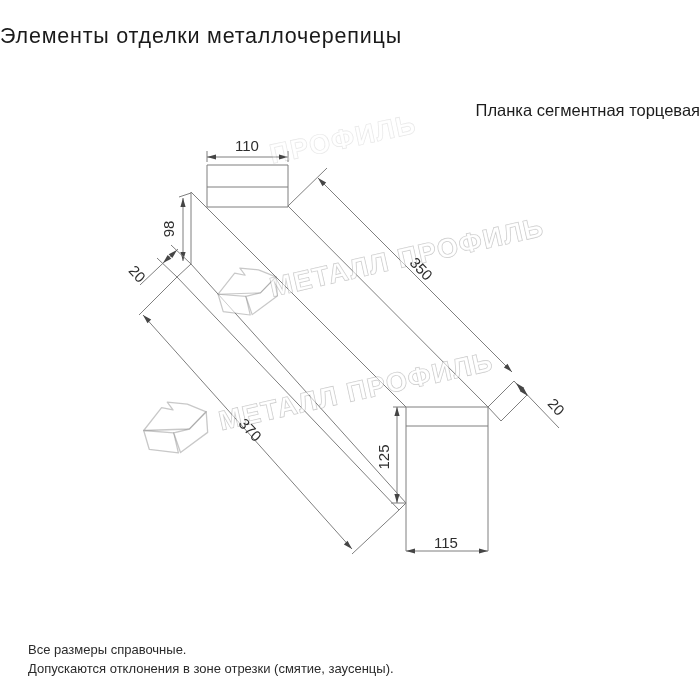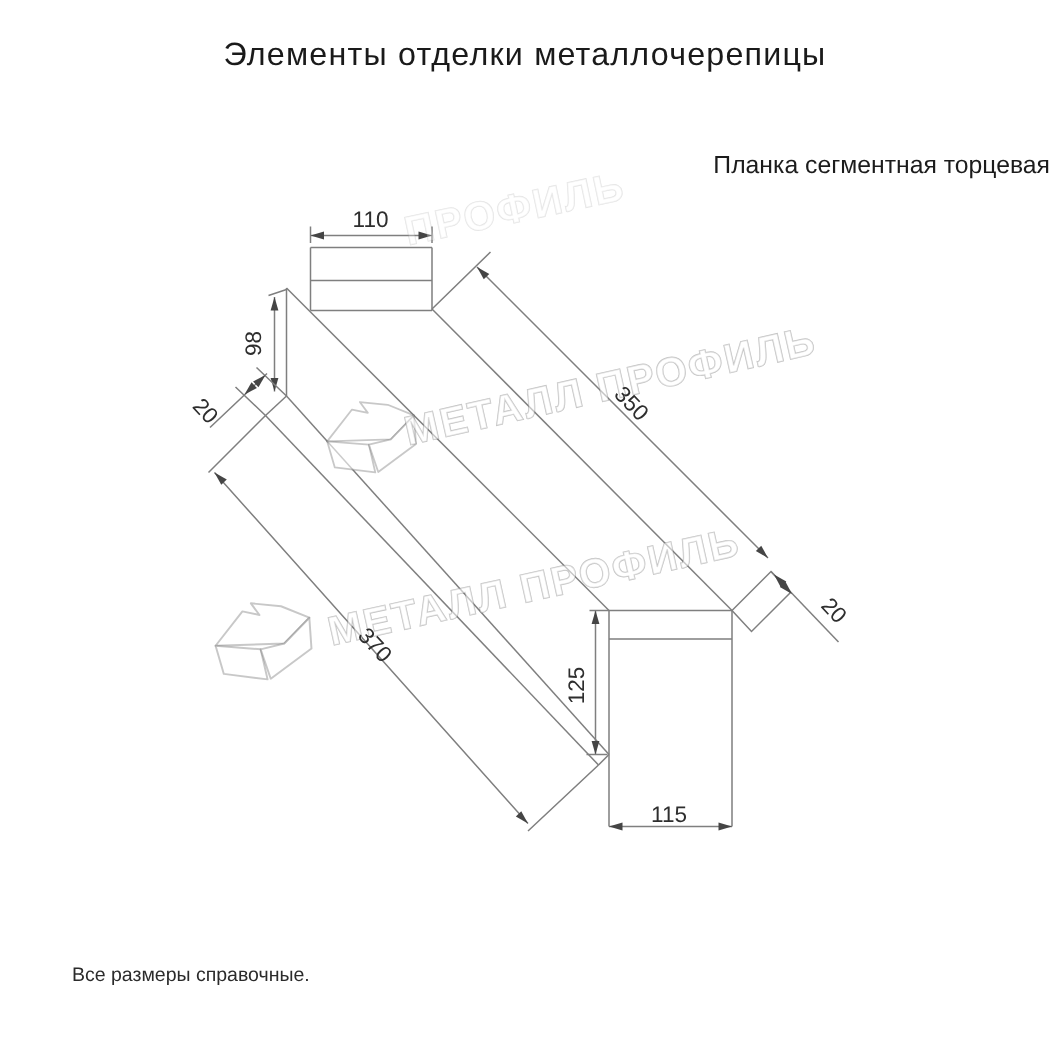--- a/index.html
+++ b/index.html
@@ -1,31 +1,31 @@
 <!DOCTYPE html>
 <html><head>
 <meta charset="utf-8">
 <style>
   html,body{margin:0;padding:0;background:#fff;}
   .page{
     position:relative;width:700px;height:700px;background:#ffffff;
     font-family:"Liberation Sans",sans-serif;overflow:hidden;
   }
   .title{
-    position:absolute;top:24px;left:0;width:700px;text-align:center;
+    position:absolute;top:24px;left:0;width:700px;
     font-size:21.5px;letter-spacing:0.8px;color:#1a1a1a;font-weight:400;
   }
   .subtitle{
     position:absolute;top:99px;left:0;width:700px;text-align:right;
     font-size:16.5px;line-height:22px;color:#1c1c1c;font-weight:400;
   }
   .drawing{position:absolute;top:0;left:0;}
   .footnotes{
     position:absolute;left:28px;top:641px;
-    font-size:13px;line-height:18.5px;color:#2b2b2b;margin-left:20px;
+    font-size:13px;line-height:18.5px;color:#2b2b2b;
   }
   
   .ln{stroke:#7f7f7f;stroke-width:1;fill:none;}
   .arrow{fill:#454545;stroke:none;}
   .dim{fill:#2e2e2e;font-size:15px;}
   .wm-text{
     font-size:27px;font-weight:bold;letter-spacing:1.5px;
     fill:rgba(255,255,255,0.55);stroke:rgba(110,110,110,0.42);
     stroke-width:0.9;paint-order:stroke;
   }
@@ -124,15 +124,16 @@
       <text class="dim" transform="translate(421,269) rotate(46)" text-anchor="middle" y="5">350</text>
       <text class="dim" transform="translate(250,430) rotate(47)" text-anchor="middle" y="5">370</text>
       <text class="dim" transform="translate(556,407) rotate(47)" text-anchor="middle" y="5">20</text>
       <text class="dim" transform="translate(384,457) rotate(-90)" text-anchor="middle" y="5">125</text>
       <text class="dim" x="446" y="548" text-anchor="middle">115</text>
     </g>
   </svg>
 
   <div class="footnotes">
     <div>Все размеры справочные.</div>
+    <div>Допускаются отклонения в зоне отрезки (смятие, заусенцы).</div>
   </div>
 
 </div>
 
 </body></html>

